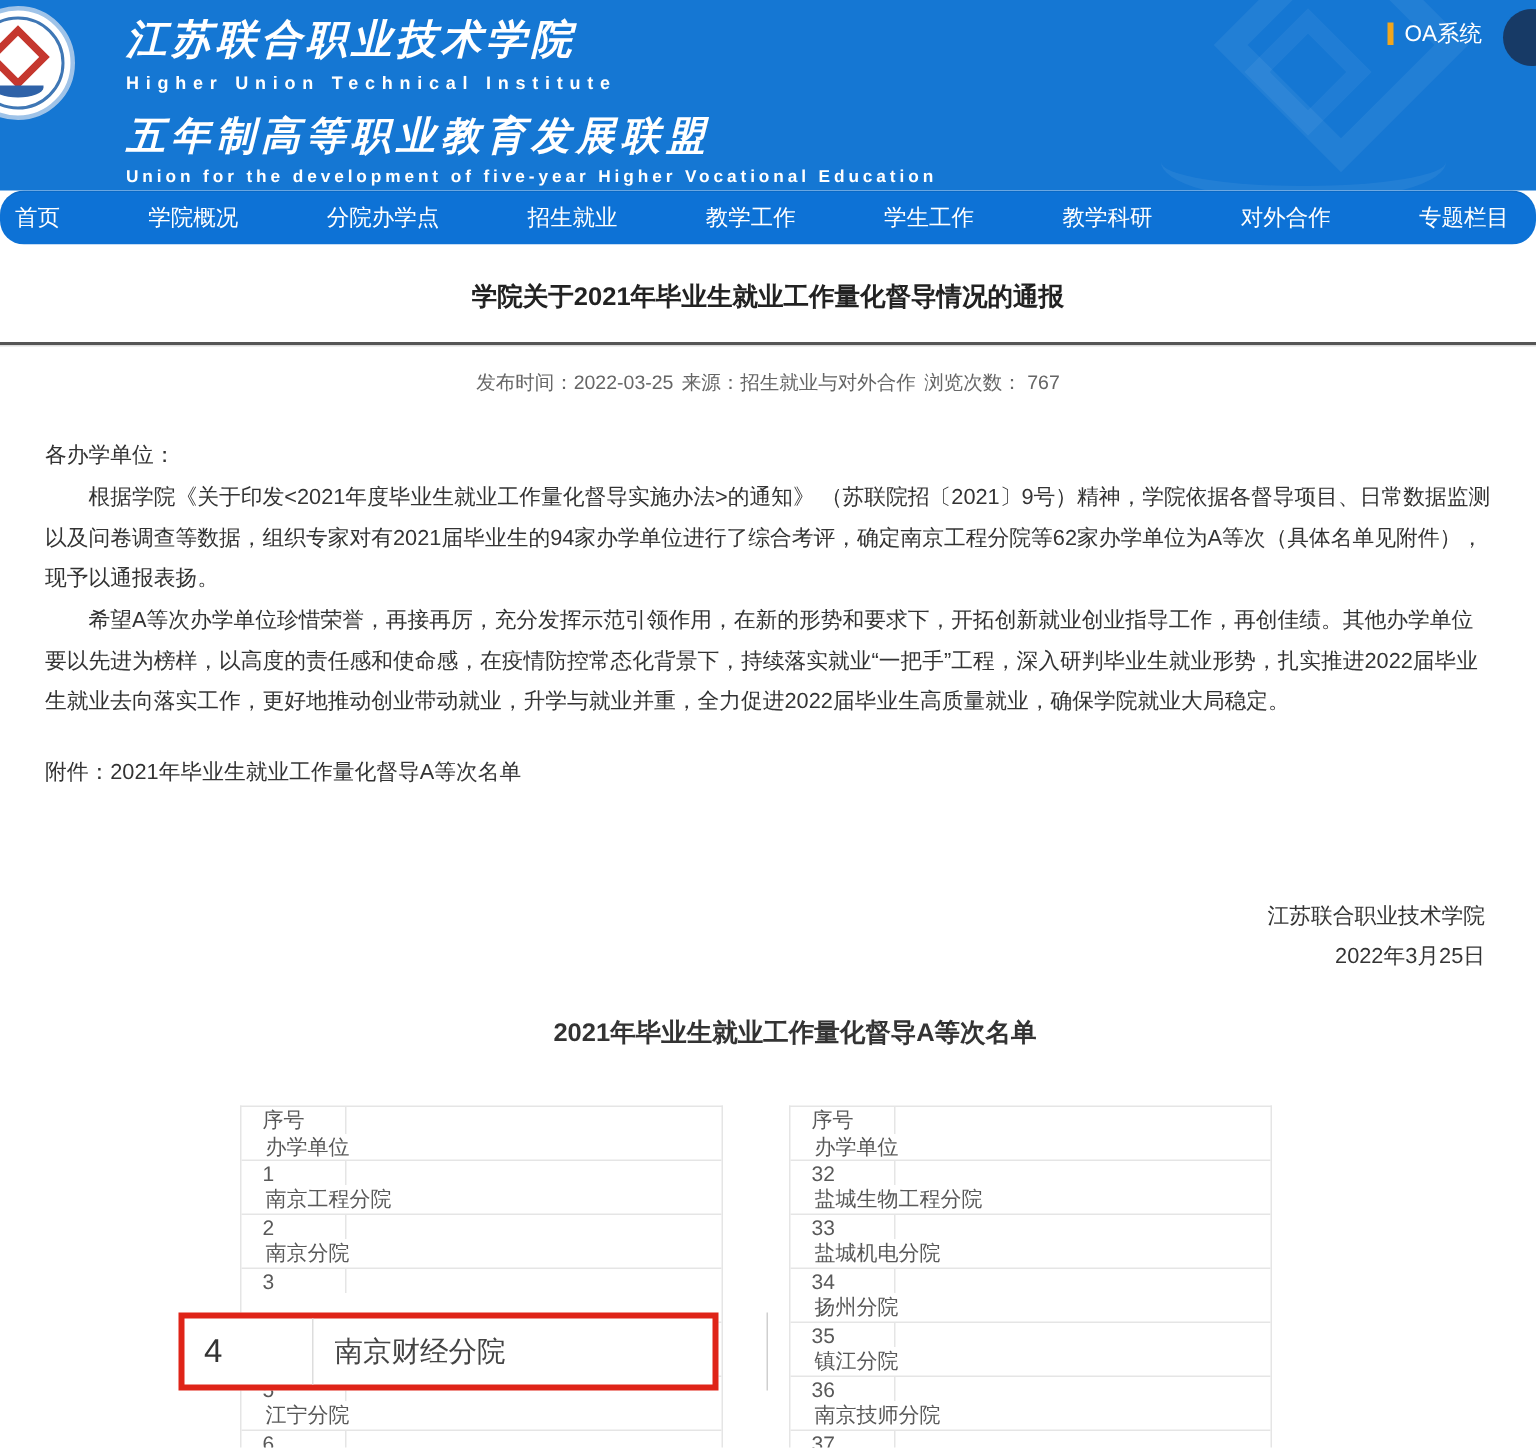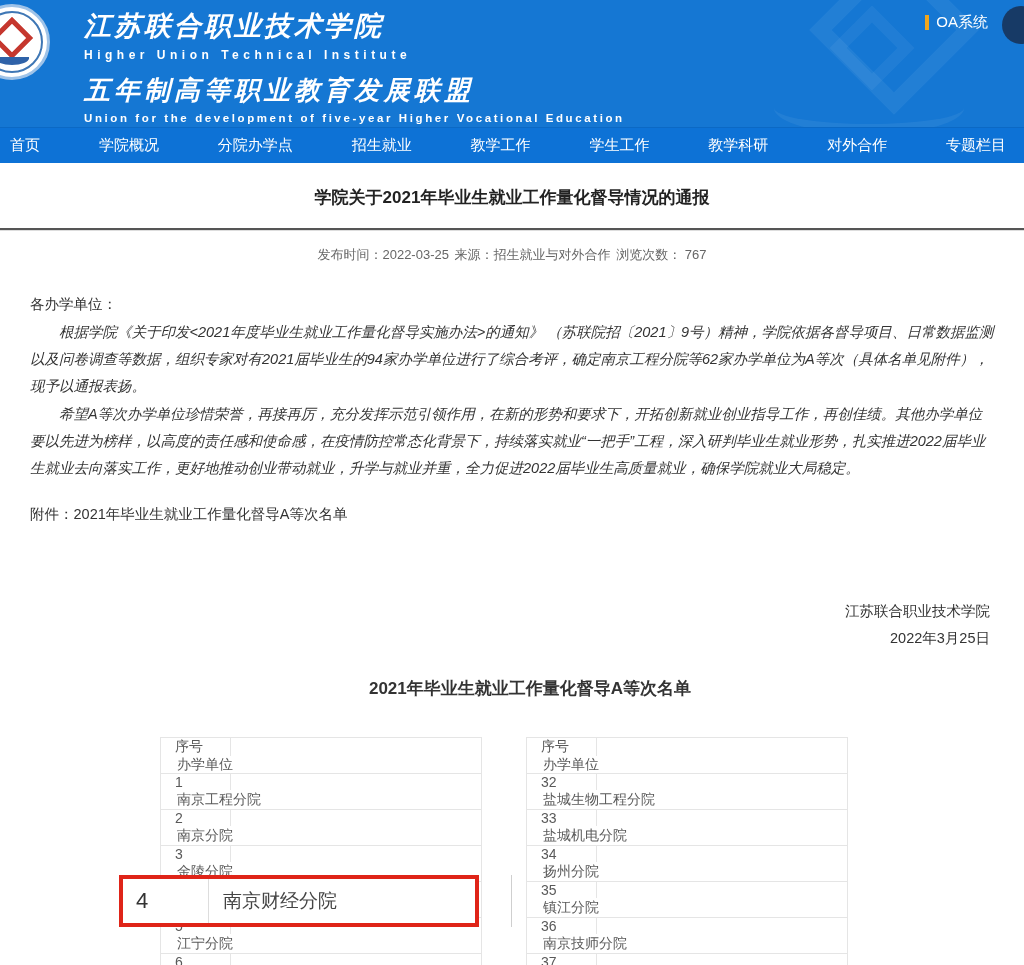--- a/index.html
+++ b/index.html
@@ -37,32 +37,33 @@
   .oa-link { position:absolute; right:36px; top:13px; display:flex; align-items:center;
     font-size:15px; color:#fff; cursor:pointer; }
   .oa-bar { display:inline-block; width:4px; height:15px; background:#f0a61d; margin-right:7px; }
   .corner-circle { position:absolute; right:-16px; top:6px; width:38px; height:38px;
     border-radius:50%; background:#173a66; }
   
   .nav {
     height:36px; background:#0d72d6; display:flex; align-items:center;
     justify-content:space-between; padding:0 18px 0 10px;
     border-top:1px solid rgba(0,0,0,0.08);
+    border-radius:16px;
   }
   .nav-item { color:#fff; font-size:15px; cursor:pointer; white-space:nowrap; }
   
   .article-head { padding-top:23px; }
   .article-title { text-align:center; font-size:17px; font-weight:700; color:#222; line-height:24px; }
   .title-divider { margin-top:18px; border-top:2px solid #555; border-bottom:1px solid #ddd; }
   .meta { margin-top:15px; text-align:center; font-size:13px; color:#666; }
   .meta span.group { margin:0 1px; }
   .meta .label { color:#666; }
   
   .body-text { margin:27px 30px 0 30px; font-size:14.5px; line-height:27px; color:#333; }
-  .body-text p.indent { text-indent:2em;font-style:italic; }
+  .body-text p.indent { text-indent:2em; }
   .body-text p + p { margin-top:1px; }
   .attachment { margin:23px 30px 0 30px; font-size:14.5px; color:#333; }
   .signature { margin:74px 34px 0 0; text-align:right; font-size:14.5px; line-height:27px; color:#333; }
   
   .list-title { margin-top:25px; text-align:center; font-size:17px; font-weight:600; color:#333;margin-left:36px; }
   .tables { display:flex; margin-top:37px; }
   .a-table { width:322px; border:1px solid #e5e5e5; border-bottom:none; background:#fff; }
   .a-table.left { margin-left:160px; position:relative; }
   .a-table.right { margin-left:44px; }
   .t-row { display:flex; height:36px; border-bottom:1px solid #e5e5e5;flex-direction:column; }
@@ -148,21 +149,20 @@
     <div class="t-row">
       <div class="t-c1">1</div>
       <div class="t-c2">南京工程分院</div>
     </div>
     <div class="t-row">
       <div class="t-c1">2</div>
       <div class="t-c2">南京分院</div>
     </div>
     <div class="t-row">
       <div class="t-c1">3</div>
-      <div class="t-c2">金陵分院</div>
     </div>
     <div class="t-row">
       <div class="t-c1">4</div>
       <div class="t-c2">南京财经分院</div>
     </div>
     <div class="t-row">
       <div class="t-c1">5</div>
       <div class="t-c2">江宁分院</div>
     </div>
     <div class="t-row">

